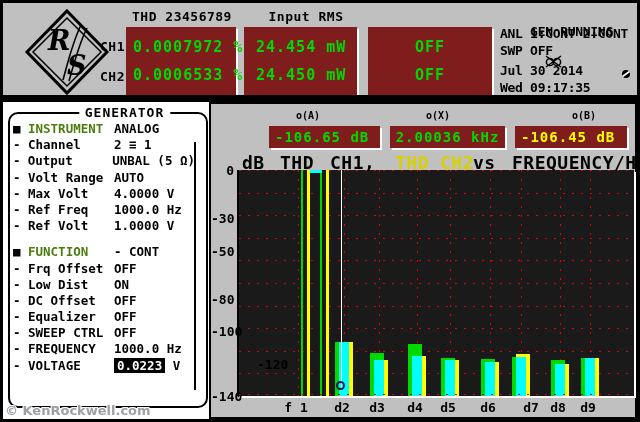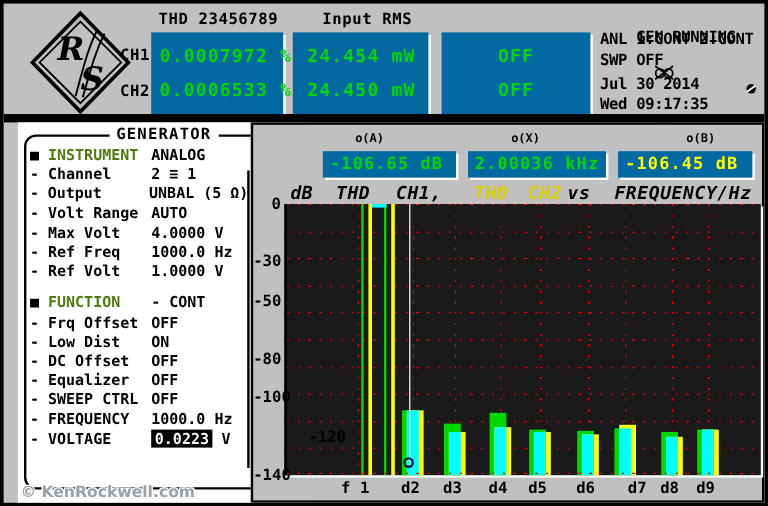--- a/index.html
+++ b/index.html
@@ -4,45 +4,45 @@
 <style>
   html,body{margin:0;padding:0;background:#555;}
   #screen{
     position:relative;width:640px;height:422px;box-sizing:border-box;
     background:#c0c0c0;border:3px solid #000;overflow:hidden;
     font-family:"DejaVu Sans Mono",monospace;font-weight:bold;color:#000;
     -webkit-font-smoothing:none;
   }
   .abs{position:absolute;}
   .ctr{text-align:center;}
-  .lcdbox{background:#0369a1;box-shadow:2px 2px 0 #ffffff;box-sizing:border-box;}
+  .lcdbox{background:#7f1d1d;box-shadow:2px 2px 0 #ffffff;box-sizing:border-box;}
   .lcdrow{height:28px;line-height:28px;font-size:15px;letter-spacing:1px;white-space:pre;}
   .green{color:#00d800;}
   .hdr13{font-size:13px;letter-spacing:.5px;white-space:pre;}
   .stat{font-size:13px;letter-spacing:-.3px;white-space:pre;}
   
-  #left-panel{left:12px;top:99px;width:243px;height:317px;background:#ffffff;}
+  #left-panel{left:0;top:99px;width:243px;height:317px;background:#ffffff;}
   #gen-box{left:5px;top:10px;width:196px;height:292px;border:2px solid #000;border-radius:10px;}
   #gen-title{top:3px;left:50%;transform:translateX(-50%);background:#fff;padding:0 6px;font-size:13px;letter-spacing:1px;z-index:2;}
   #gen-scroll-line{left:191px;top:40px;width:2px;height:248px;background:#000;}
   #gen-items{left:10px;top:19px;width:182px;}
   .gen-row{display:flex;height:16.2px;line-height:16.2px;font-size:12.5px;white-space:pre;}
   .gen-row .mk{width:15px;}
   .gen-row .lb{width:86px;}
   .gen-row .lb.sec{color:#4d7c0f;}
   .gen-row .vl{flex:1;}
   .gen-spacer{height:10px;}
   .chip{background:#000;color:#fff;padding:0 3px;}
   #watermark{left:2px;top:301px;font-family:"DejaVu Sans",sans-serif;font-weight:bold;font-size:13px;
     color:#9aa2a8;text-shadow:1px 1px 0 #fff,-1px -1px 0 #fff,1px -1px 0 #fff,-1px 1px 0 #fff;}
   
   #chart-panel{left:206px;top:99px;width:428px;height:317px;border:2px solid #000;background:#c0c0c0;box-sizing:border-box;}
   .olabel{top:6px;width:44px;font-size:10px;}
   .obox{top:22px;height:22px;line-height:22px;font-size:14px;letter-spacing:1px;white-space:pre;}
-  .titleseg{top:48px;font-size:15px;white-space:pre;letter-spacing:.5px;font-style:italic;}
+  .titleseg{top:48px;font-size:18px;white-space:pre;letter-spacing:.5px;}
   #plot{left:26px;top:66px;width:395px;height:226px;background:#1a1a1a;box-shadow:2px 2px 0 #ffffff;border-left:2px solid #000;}
   .grid-h{position:absolute;left:0;width:100%;height:1px;
     background-image:repeating-linear-gradient(90deg,#e00000 0 2px,transparent 2px 9px);}
   .grid-v{position:absolute;top:0;width:1px;height:100%;
     background-image:repeating-linear-gradient(180deg,#e00000 0 2px,transparent 2px 9px);}
   .ytick{position:absolute;width:23px;text-align:right;font-size:13px;}
   .xtick{position:absolute;top:296px;width:40px;text-align:center;font-size:13px;white-space:pre;}
   .bar{position:absolute;}
   .f1bar{position:absolute;top:0;height:226px;width:9px;box-sizing:border-box;background:transparent;}
   #cursor-line{left:102px;top:0;width:1px;height:218px;background:#fff;z-index:10;}

